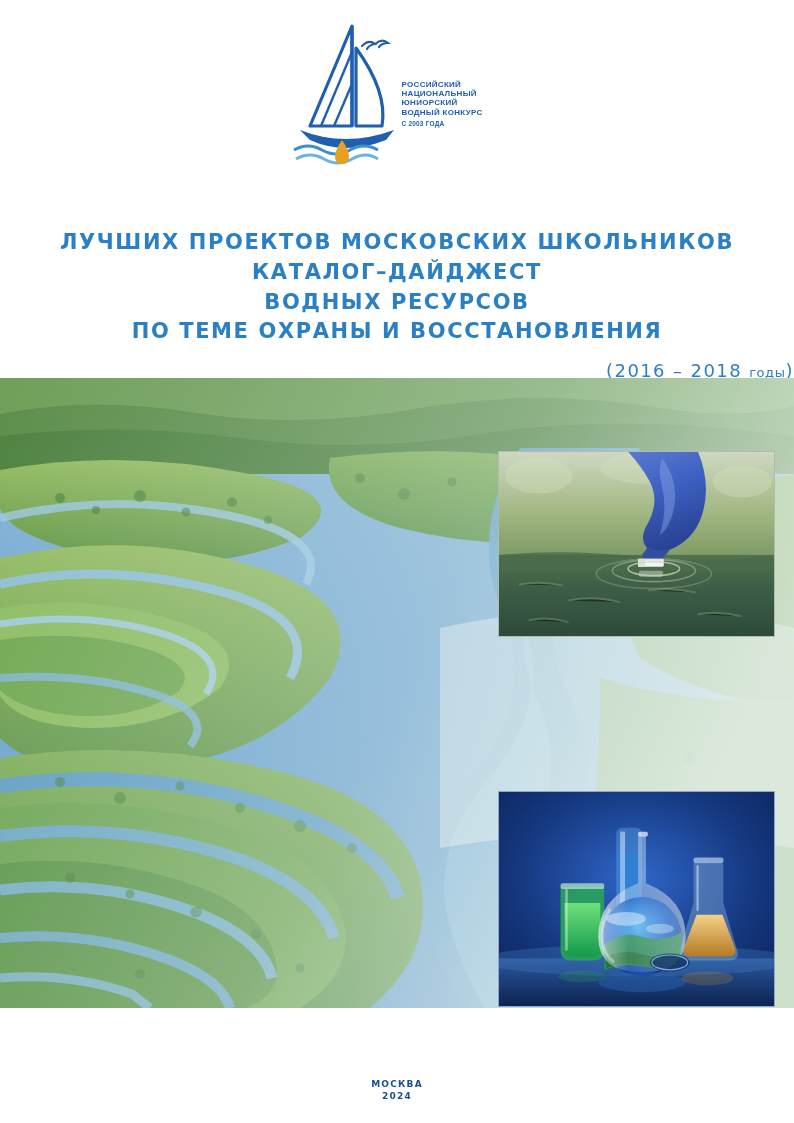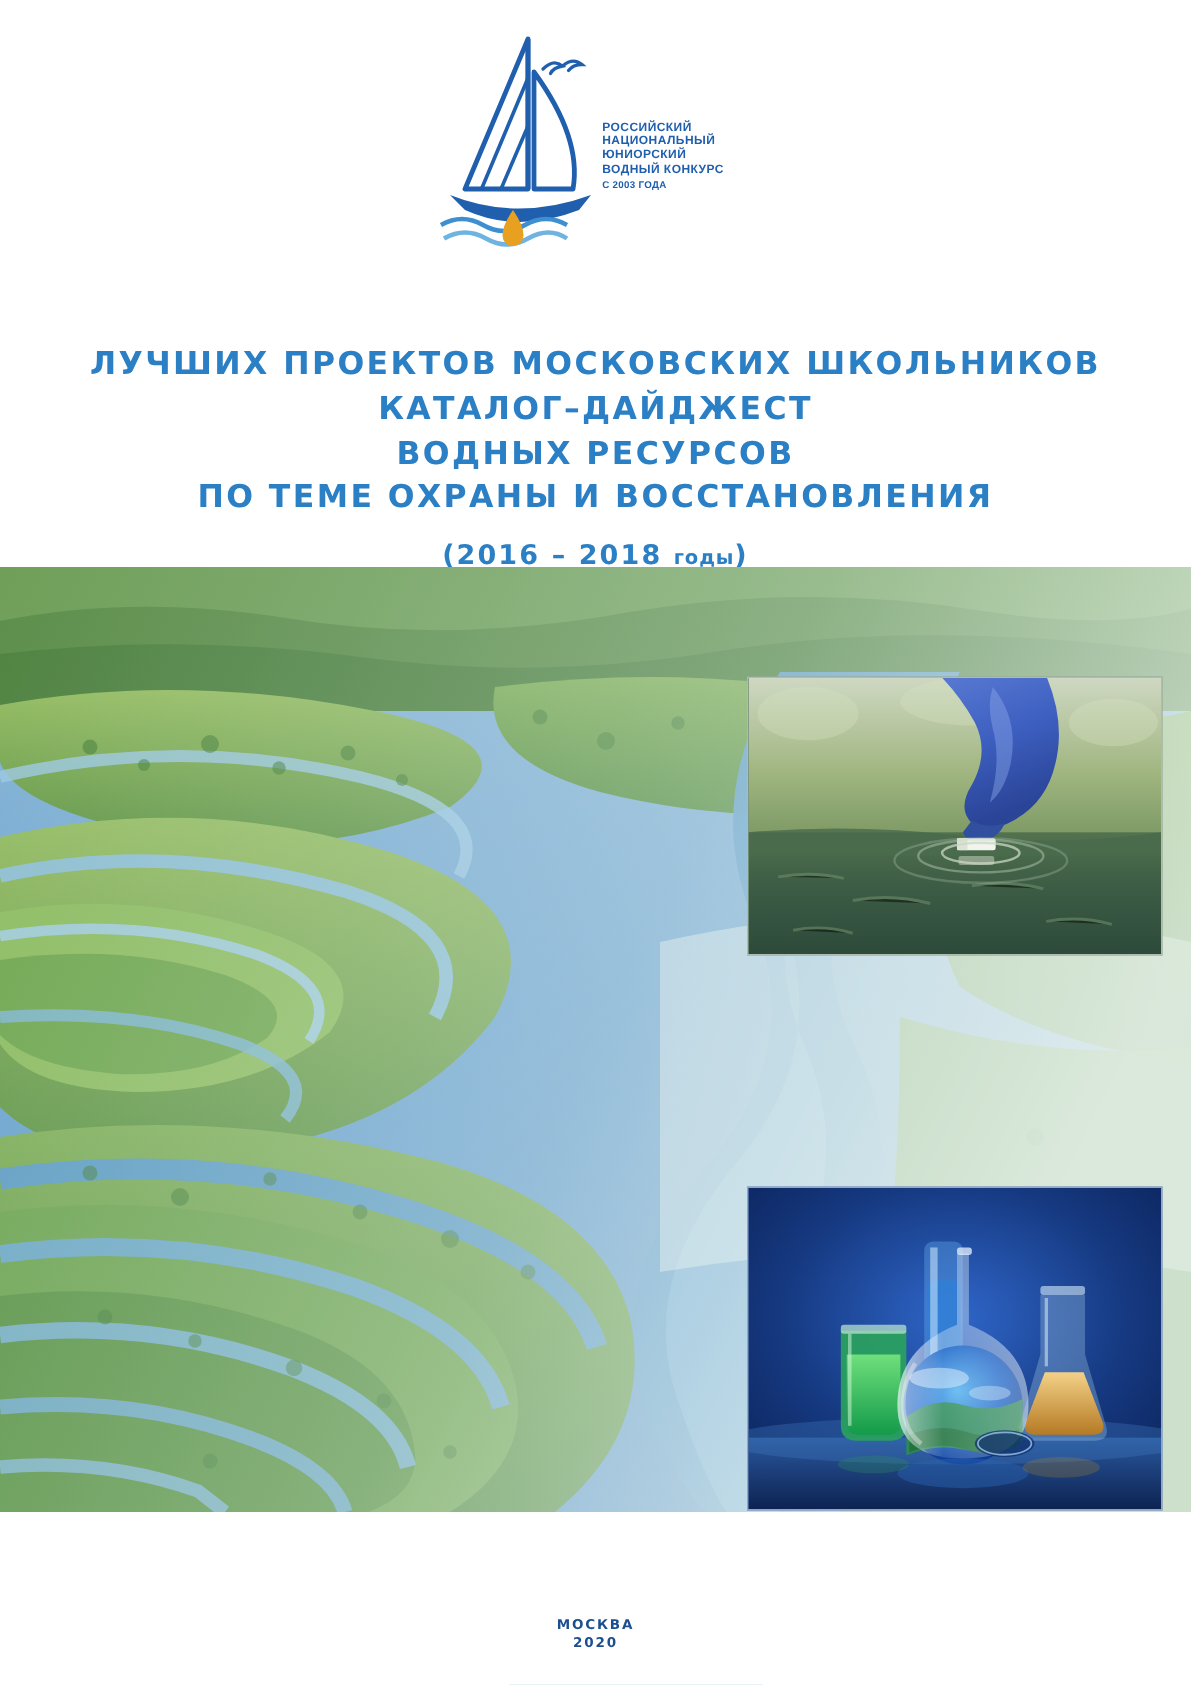--- a/index.html
+++ b/index.html
@@ -74,25 +74,26 @@
     font-family: "DejaVu Sans", sans-serif;
     font-weight: bold;
     font-size: 21px;
     letter-spacing: 1.6px;
     color: #2b7fc4;
     line-height: 1.42;
     text-transform: uppercase;
   }
   #title-years {
     font-family: "DejaVu Sans", sans-serif;
-    font-weight: bold;
+    font-weight: normal;
     font-size: 18px;
     letter-spacing: 1.4px;
     color: #2b7fc4;
     margin-top: 13px;
+    text-align: right;
   }
   #title-years .yr-word {
     font-size: 13px;
     letter-spacing: .6px;
   }
 
   
   #hero {
     position: absolute;
     top: 378px;
@@ -422,14 +423,14 @@
     <ellipse cx="172" cy="172" rx="18" ry="7.5" fill="none" stroke="#9fc6ea" stroke-width="1.2" opacity=".8"></ellipse>
 
     <ellipse cx="144" cy="192" rx="44" ry="10" fill="#2b64b4" opacity=".45"></ellipse>
     <ellipse cx="84" cy="186" rx="24" ry="6" fill="#2f8f5c" opacity=".30"></ellipse>
     <ellipse cx="210" cy="188" rx="26" ry="7" fill="#a8812f" opacity=".28"></ellipse>
   </svg>
 </div>
 
 <div id="footer">
   <div id="footer-city">МОСКВА</div>
-  <div id="footer-year">2020</div>
+  <div id="footer-year">2024</div>
 </div>
 
 </body></html>

